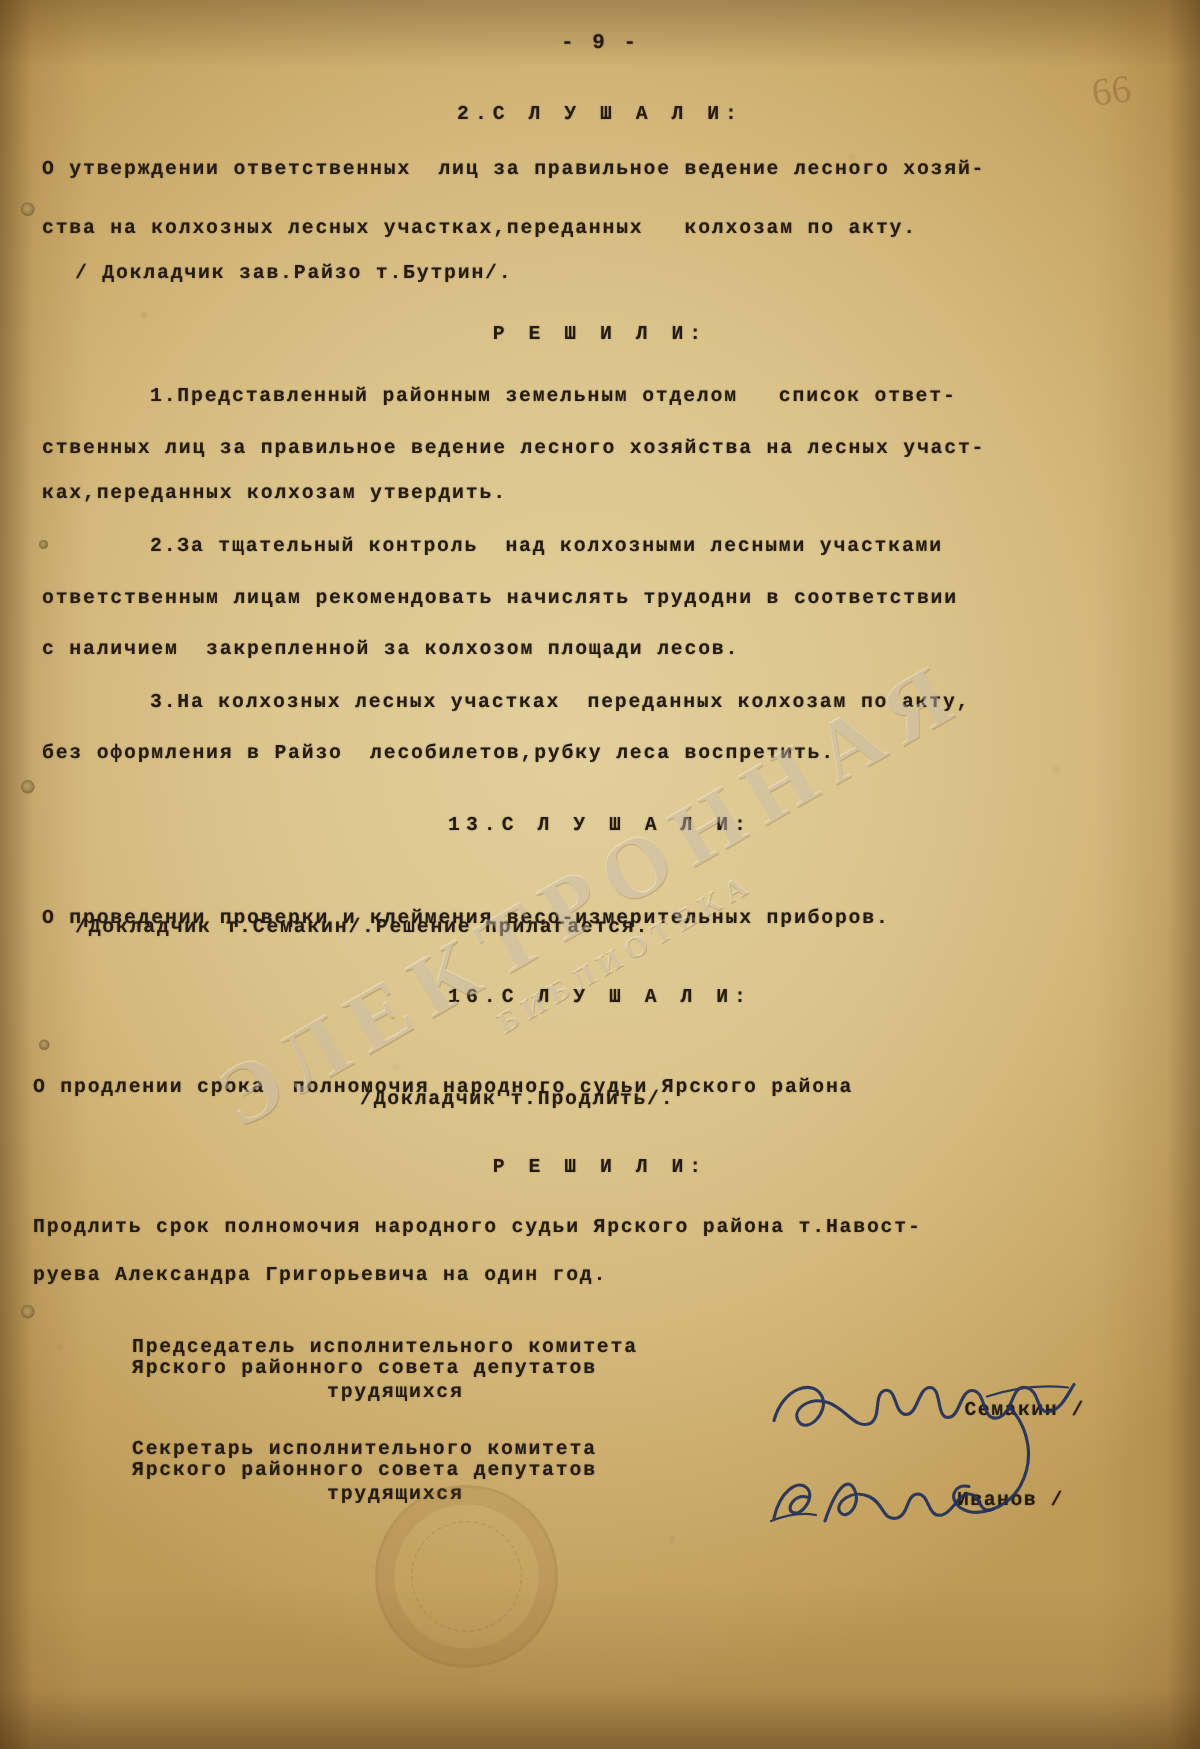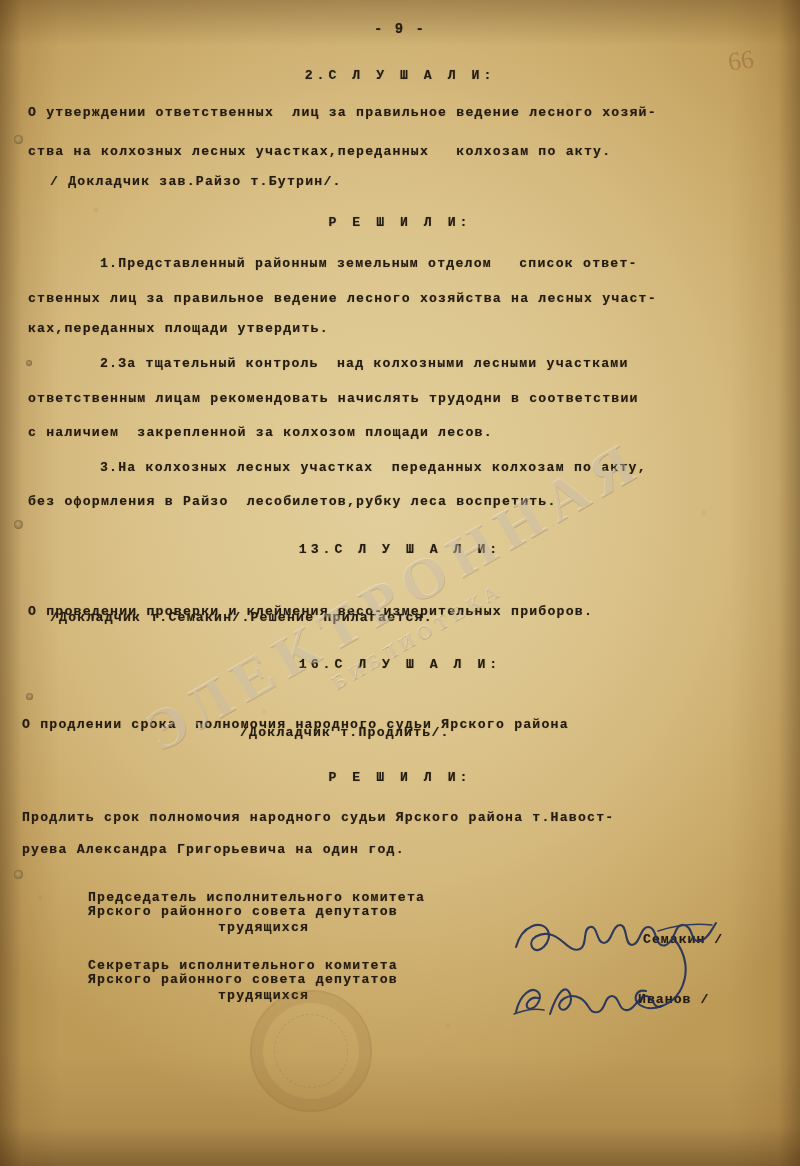--- a/index.html
+++ b/index.html
@@ -164,21 +164,21 @@
     <div id="stamp-number">66</div>
 
     <div class="txt center head sp" style="top:58px;">2.С Л У Ш А Л И:</div>
     <div class="txt" style="left:10px; top:95px;">О утверждении ответственных  лиц за правильное ведение лесного хозяй-</div>
     <div class="txt" style="left:10px; top:134px;">ства на колхозных лесных участках,переданных   колхозам по акту.</div>
     <div class="txt" style="left:32px; top:164px;">/ Докладчик зав.Райзо т.Бутрин/.</div>
 
     <div class="txt center head sp" style="top:205px;">Р Е Ш И Л И:</div>
     <div class="txt" style="left:82px; top:246px;">1.Представленный районным земельным отделом   список ответ-</div>
     <div class="txt" style="left:10px; top:281px;">ственных лиц за правильное ведение лесного хозяйства на лесных участ-</div>
-    <div class="txt" style="left:10px; top:311px;">ках,переданных площади утвердить.</div>
+    <div class="txt" style="left:10px; top:311px;">ках,переданных колхозам утвердить.</div>
 
     <div class="txt" style="left:82px; top:346px;">2.За тщательный контроль  над колхозными лесными участками</div>
     <div class="txt" style="left:10px; top:381px;">ответственным лицам рекомендовать начислять трудодни в соответствии</div>
     <div class="txt" style="left:10px; top:415px;">с наличием  закрепленной за колхозом площади лесов.</div>
 
     <div class="txt" style="left:82px; top:450px;">3.На колхозных лесных участках  переданных колхозам по акту,</div>
     <div class="txt" style="left:10px; top:484px;">без оформления в Райзо  лесобилетов,рубку леса воспретить.</div>
 
     <div class="txt center head sp" style="top:532px;">13.С Л У Ш А Л И:</div>
     <div class="txt" style="left:10px; top:570px;margin-top:24px;">О проведении проверки и клеймения весо-измерительных приборов.</div>

